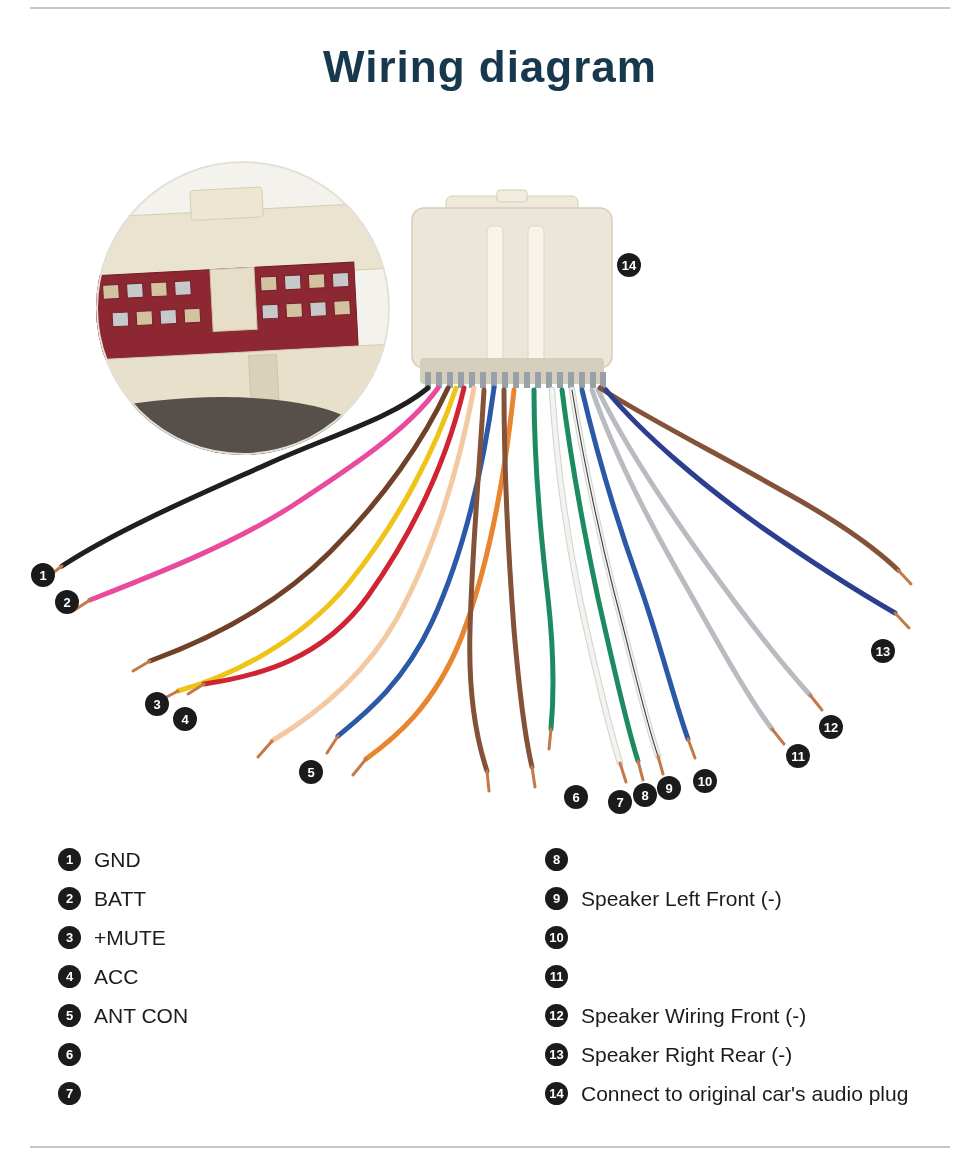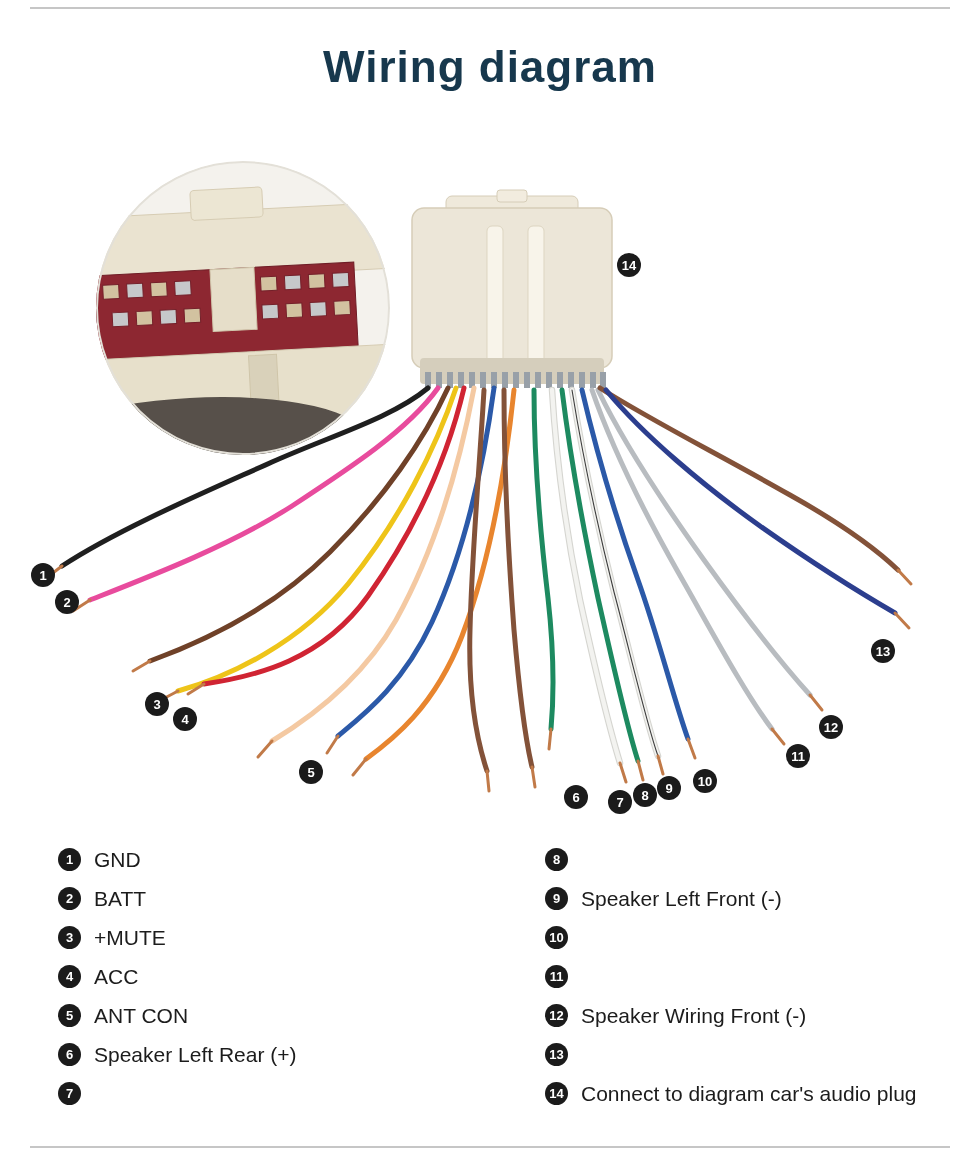--- a/index.html
+++ b/index.html
@@ -225,21 +225,20 @@
       <div class="legend-row">
         <span class="lg-badge">4</span>
         <span class="lg-label">ACC</span>
       </div>
       <div class="legend-row">
         <span class="lg-badge">5</span>
         <span class="lg-label">ANT CON</span>
       </div>
       <div class="legend-row">
         <span class="lg-badge">6</span>
-        <span class="lg-label">Speaker Left Rear (+)</span>
       </div>
       <div class="legend-row">
         <span class="lg-badge">7</span>
       </div>
     </div>
     <div class="legend-col right">
       <div class="legend-row">
         <span class="lg-badge">8</span>
       </div>
       <div class="legend-row">
@@ -251,23 +250,24 @@
       </div>
       <div class="legend-row">
         <span class="lg-badge">11</span>
       </div>
       <div class="legend-row">
         <span class="lg-badge">12</span>
         <span class="lg-label">Speaker Wiring Front (-)</span>
       </div>
       <div class="legend-row">
         <span class="lg-badge">13</span>
+        <span class="lg-label">Speaker Right Rear (-)</span>
       </div>
       <div class="legend-row">
         <span class="lg-badge">14</span>
-        <span class="lg-label">Connect to diagram car's audio plug</span>
+        <span class="lg-label">Connect to original car's audio plug</span>
       </div>
     </div>
   </div>
 
   <div class="rule bottom"></div>
 
 </div>
 
 </body></html>

